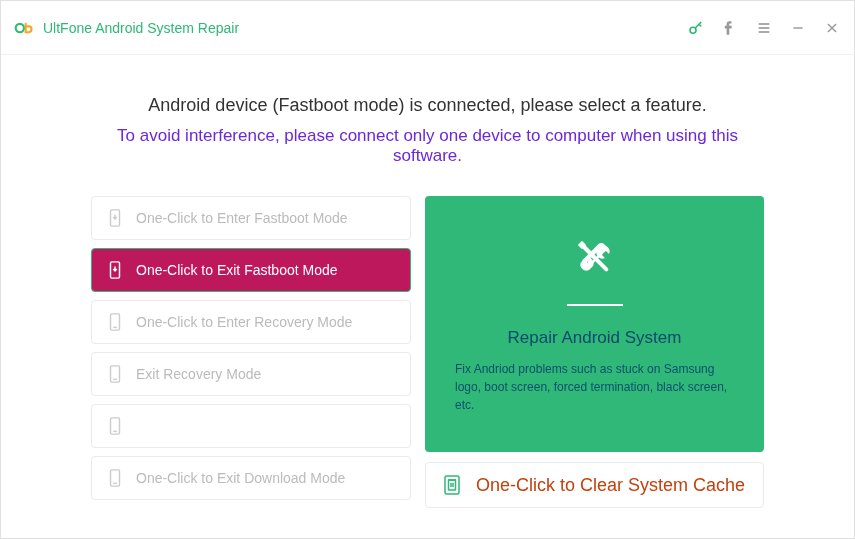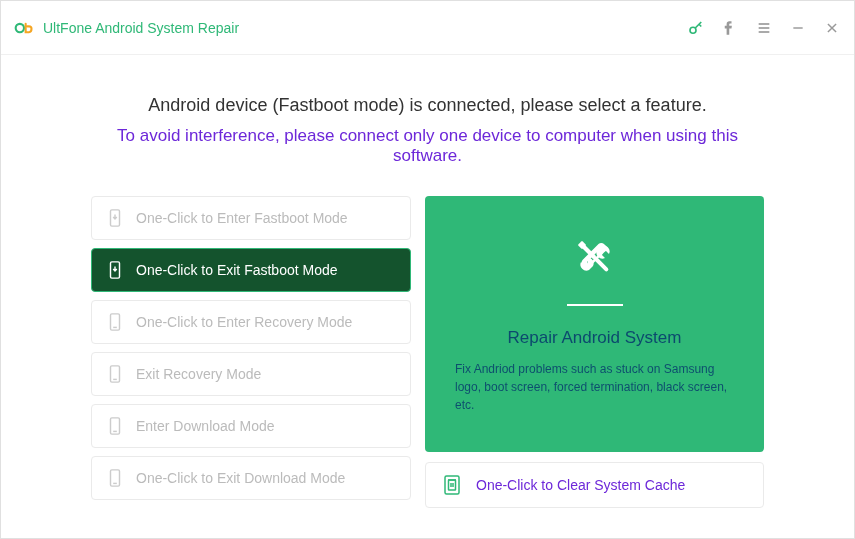--- a/index.html
+++ b/index.html
@@ -112,21 +112,21 @@
       align-items: center;
       justify-content: center;
       color: #ccc;
       flex-shrink: 0;
     }
     .option-btn .opt-label {
       font-size: 14px;
       color: #bbb;
     }
     .option-btn.active {
-      background: #14532d;
+      background: #be185d;
       border-color: #2fb877;
     }
     .option-btn.active .opt-icon {
       color: #fff;
     }
     .option-btn.active .opt-label {
       color: #fff;
       font-weight: 500;
     }
     .right-panel {
@@ -181,22 +181,22 @@
     .cache-btn .cache-icon {
       width: 20px;
       height: 20px;
       color: #2fb877;
       display: flex;
       align-items: center;
       justify-content: center;
       flex-shrink: 0;
     }
     .cache-btn .cache-label {
-      font-size: 14px;
-      color: #6d28d9;
+      font-size: 18px;
+      color: #c2410c;
     }
   </style>
 </head>
 <body>
 
 <div class="window">
   <div class="titlebar">
     <div class="logo">
       <svg width="20" height="20" viewBox="0 0 24 24">
         <circle cx="7" cy="12" r="5" fill="none" stroke="#2fb877" stroke-width="2.5"></circle>
@@ -285,21 +285,20 @@
           <span class="opt-label">Exit Recovery Mode</span>
         </div>
 
         <div class="option-btn">
           <span class="opt-icon">
             <svg width="16" height="18" viewBox="0 0 16 20" fill="none" stroke="currentColor" stroke-width="1.6">
               <rect x="3" y="1" width="10" height="18" rx="1.5"></rect>
               <line x1="6" y1="16" x2="10" y2="16"></line>
             </svg>
           </span>
-          <span class="opt-label">Enter Download Mode</span>
         </div>
 
         <div class="option-btn">
           <span class="opt-icon">
             <svg width="16" height="18" viewBox="0 0 16 20" fill="none" stroke="currentColor" stroke-width="1.6">
               <rect x="3" y="1" width="10" height="18" rx="1.5"></rect>
               <line x1="6" y1="16" x2="10" y2="16"></line>
             </svg>
           </span>
           <span class="opt-label">One-Click to Exit Download Mode</span>

